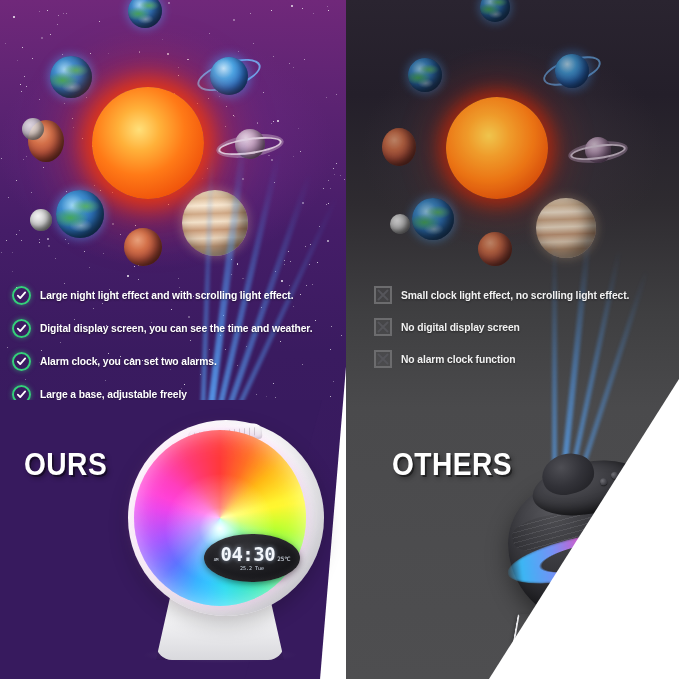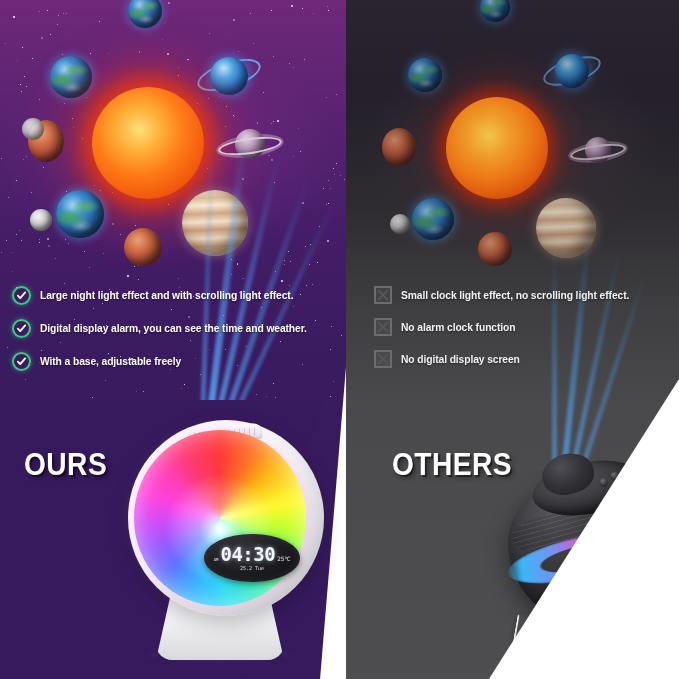--- a/index.html
+++ b/index.html
@@ -566,29 +566,37 @@
             </svg>
         </span>
         <span class="feat-text">Large night light effect and with scrolling light effect.</span>
       </div>
       <div class="feat">
         <span class="chk">
           <svg width="11" height="11" viewBox="0 0 12 12">
               <path d="M2 6.2 L4.6 8.8 L10 2.6" stroke="#ffffff" stroke-width="2" fill="none" stroke-linecap="round" stroke-linejoin="round"></path>
             </svg>
         </span>
-        <span class="feat-text">Digital display alarm, you can see the time and weather.</span>
+        <span class="feat-text">Digital display screen, you can see the time and weather.</span>
       </div>
       <div class="feat">
         <span class="chk">
           <svg width="11" height="11" viewBox="0 0 12 12">
               <path d="M2 6.2 L4.6 8.8 L10 2.6" stroke="#ffffff" stroke-width="2" fill="none" stroke-linecap="round" stroke-linejoin="round"></path>
             </svg>
         </span>
-        <span class="feat-text">With a base, adjustable freely</span>
+        <span class="feat-text">Alarm clock, you can set two alarms.</span>
+      </div>
+      <div class="feat">
+        <span class="chk">
+          <svg width="11" height="11" viewBox="0 0 12 12">
+              <path d="M2 6.2 L4.6 8.8 L10 2.6" stroke="#ffffff" stroke-width="2" fill="none" stroke-linecap="round" stroke-linejoin="round"></path>
+            </svg>
+        </span>
+        <span class="feat-text">Large a base, adjustable freely</span>
       </div>
     </div>
   </div>
 
   <div class="panel-left-lower"></div>
 
   <div class="panel-right">
     <div class="sky" style="opacity:.92;">
       <div class="planet earth" style="left:62px;top:58px;width:34px;height:34px;filter:brightness(.82);"></div>
       <div class="ringwrap nep-ring" style="left:196px;top:48px;width:60px;height:46px;filter:brightness(.8);">
@@ -629,29 +637,29 @@
             </svg>
         </span>
         <span class="feat-text dim">Small clock light effect, no scrolling light effect.</span>
       </div>
       <div class="feat">
         <span class="xbox">
           <svg width="12" height="12" viewBox="0 0 12 12">
               <path d="M1.5 1.5 L10.5 10.5 M10.5 1.5 L1.5 10.5" stroke="#55555a" stroke-width="2" stroke-linecap="round"></path>
             </svg>
         </span>
-        <span class="feat-text dim">No alarm clock function</span>
+        <span class="feat-text dim">No digital display screen</span>
       </div>
       <div class="feat">
         <span class="xbox">
           <svg width="12" height="12" viewBox="0 0 12 12">
               <path d="M1.5 1.5 L10.5 10.5 M10.5 1.5 L1.5 10.5" stroke="#55555a" stroke-width="2" stroke-linecap="round"></path>
             </svg>
         </span>
-        <span class="feat-text dim">No digital display screen</span>
+        <span class="feat-text dim">No alarm clock function</span>
       </div>
     </div>
   </div>
 
 
   <div class="biglabel" style="left:24px;top:446px;">OURS</div>
   <div class="biglabel" style="left:392px;top:446px;">OTHERS</div>
 
   <div class="ours-product">
     <div class="op-base-shadow"></div>

